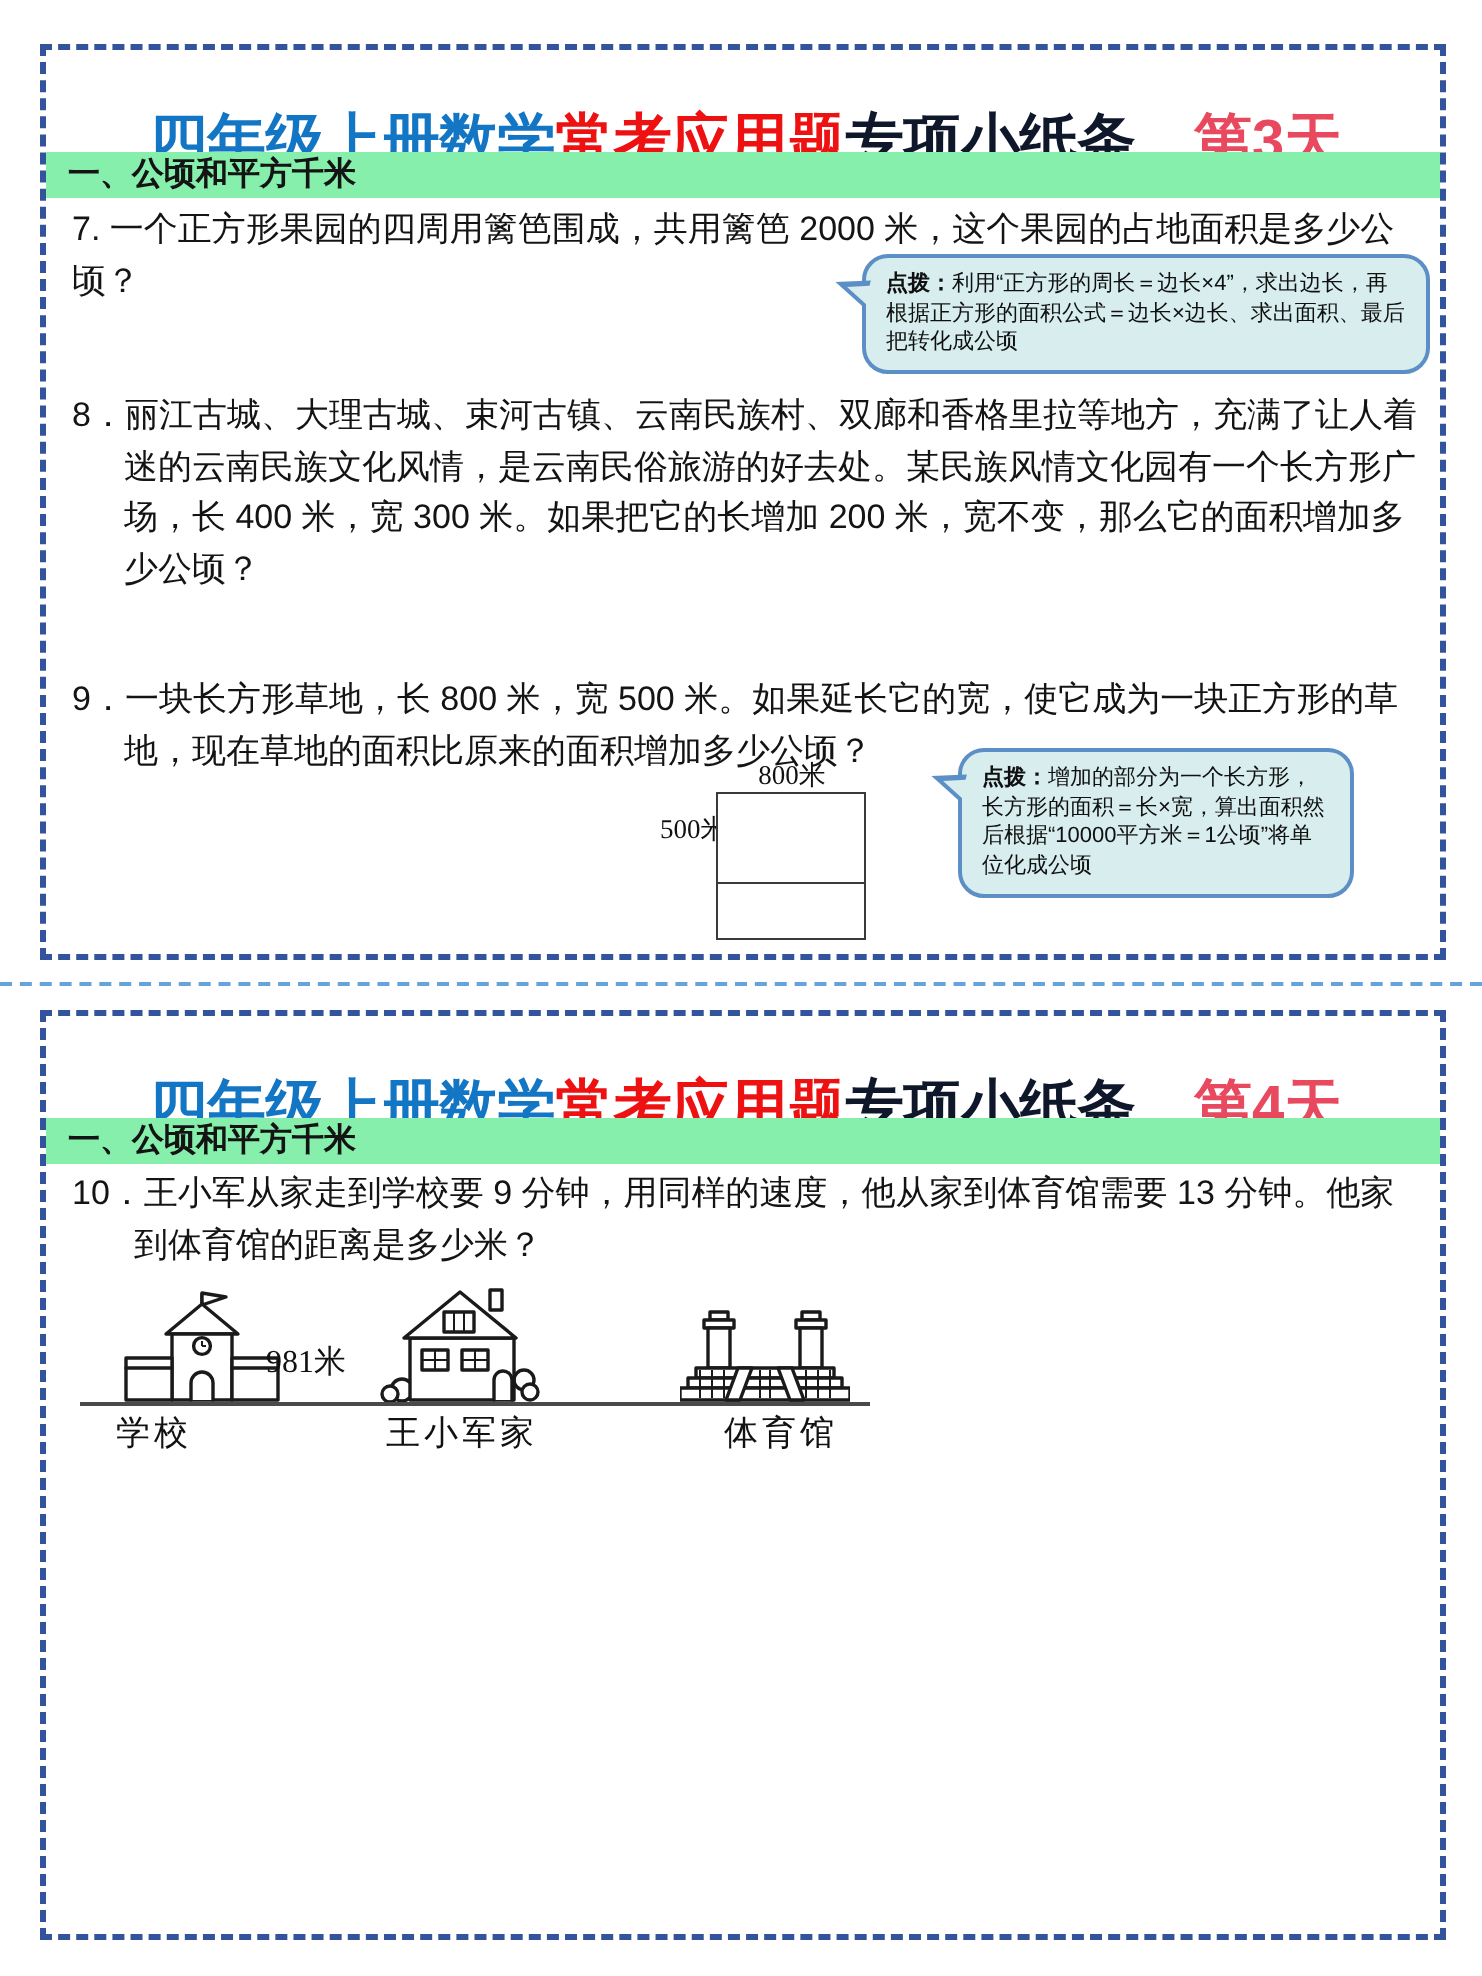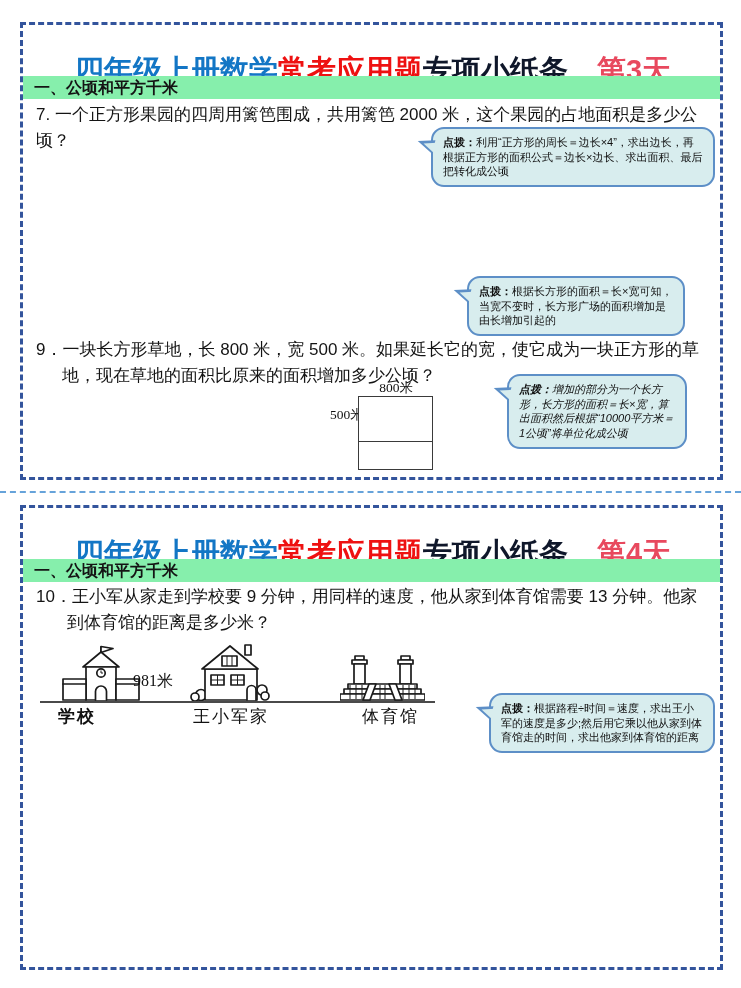--- a/index.html
+++ b/index.html
@@ -55,21 +55,21 @@
     transform:rotate(14deg);
   }
   .bubble::after{
     content:"";position:absolute;left:-10px;top:12px;width:0;height:0;
     border-style:solid;border-width:4px 13px 7px 0;
     border-color:transparent #d8edee transparent transparent;
     transform:rotate(14deg);
   }
   .bubble-q7{left:408px;top:102px;width:284px;}
   .bubble-q8{left:444px;top:251px;width:218px;}
-  .bubble-q9{left:484px;top:349px;width:180px;font-style:italic;}
+  .bubble-q9{left:456px;top:349px;width:198px;}
   .bubble-q10{left:466px;top:185px;width:226px;}
   
   .diagram{
     position:absolute;left:307px;top:354px;width:130px;height:96px;
     font-family:"Liberation Serif","DejaVu Serif",serif;font-size:13.5px;color:#111;
   }
   .diagram .top-label{position:absolute;left:28px;top:0;width:76px;text-align:center;}
   .diagram .left-label{position:absolute;left:0;top:27px;}
   .diagram .square{
     position:absolute;left:28px;top:17px;width:75px;height:74px;
@@ -81,21 +81,21 @@
     position:absolute;left:15px;top:130px;width:430px;height:100px;
     font-family:"Liberation Serif","DejaVu Serif",serif;color:#111;
   }
   .scene .ground{position:absolute;left:2px;top:63px;width:395px;border-top:2px solid #4a4a4a;}
   .scene .icon{position:absolute;}
   .icon-school{left:24px;top:7px;}
   .icon-house{left:152px;top:4px;}
   .icon-gym{left:302px;top:17px;}
   .scene .dist{position:absolute;left:95px;top:33px;font-size:16px;}
   .scene .place{position:absolute;top:67px;font-size:17px;letter-spacing:2px;}
-  .place-school{left:20px;font-weight:bold;}
+  .place-school{left:20px;}
   .place-home{left:155px;text-align:center;}
   .place-gym{left:324px;text-align:right;}
   svg .ln{stroke:#1a1a1a;stroke-width:1.7;fill:#ffffff;stroke-linejoin:round;stroke-linecap:round;}
   svg .thin{stroke:#1a1a1a;stroke-width:1;fill:none;}
 </style>
 </head>
 <body>
 
 <section class="page page-day3">
   <h1 class="title-row">
@@ -104,24 +104,22 @@
   </h1>
 
   <div class="section-bar">一、公顷和平方千米</div>
 
   <p class="question q7">7. 一个正方形果园的四周用篱笆围成，共用篱笆 2000 米，这个果园的占地面积是多少公顷？</p>
 
   <div class="bubble bubble-q7">
     <b>点拨：</b><span>利用“正方形的周长＝边长×4”，求出边长，再根据正方形的面积公式＝边长×边长、求出面积、最后把转化成公顷</span>
   </div>
 
-
-  <div class="bubble bubble-q8">
-    <b>点拨：</b><span>根据长方形的面积＝长×宽可知，当宽不变时，长方形广场的面积增加是由长增加引起的</span>
-  </div>
+  <p class="question q8 hang">8．丽江古城、大理古城、束河古镇、云南民族村、双廊和香格里拉等地方，充满了让人着迷的云南民族文化风情，是云南民俗旅游的好去处。某民族风情文化园有一个长方形广场，长 400 米，宽 300 米。如果把它的长增加 200 米，宽不变，那么它的面积增加多少公顷？</p>
+
 
   <p class="question q9 hang">9．一块长方形草地，长 800 米，宽 500 米。如果延长它的宽，使它成为一块正方形的草地，现在草地的面积比原来的面积增加多少公顷？</p>
 
   <div class="diagram">
     <div class="top-label">800米</div>
     <div class="left-label">500米</div>
     <div class="square">
       <div class="divider"></div>
     </div>
   </div>
@@ -217,16 +215,13 @@
         <polygon points="49,29 56,29 62,45 55,45"></polygon>
       </g>
     </svg>
 
     <div class="ground"></div>
     <span class="place place-school">学校</span>
     <span class="place place-home">王小军家</span>
     <span class="place place-gym">体育馆</span>
   </div>
 
-  <div class="bubble bubble-q10">
-    <b>点拨：</b><span>根据路程÷时间＝速度，求出王小军的速度是多少;然后用它乘以他从家到体育馆走的时间，求出他家到体育馆的距离</span>
-  </div>
 </section>
 
 </body></html>

